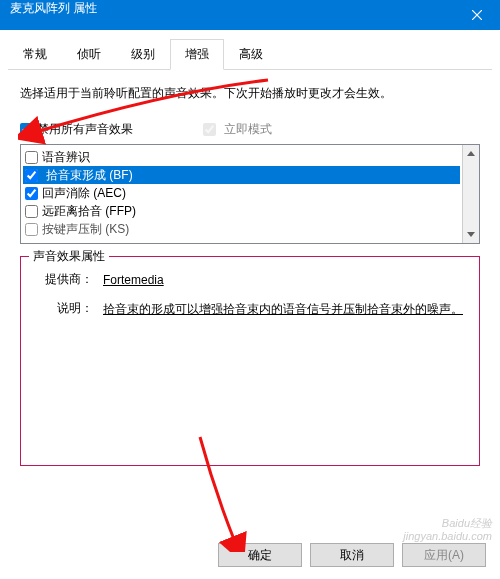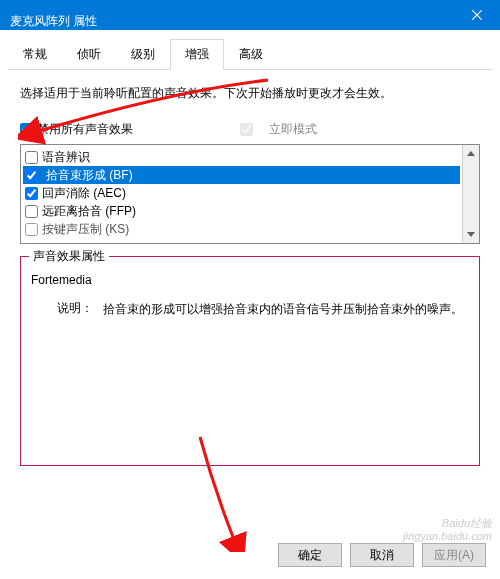--- a/index.html
+++ b/index.html
@@ -1,48 +1,48 @@
 <!DOCTYPE html>
 <html><head>
 <meta charset="utf-8">
 <style>
   * { margin: 0; padding: 0; box-sizing: border-box; }
   body { font-family: "Microsoft YaHei", "Segoe UI", sans-serif; font-size: 12px; background: #fff; width: 500px; height: 579px; overflow: hidden; position: relative; }
-  .titlebar { background: #0078d7; color: #fff; height: 30px; display: flex; align-items: flex-end; padding: 0 0 0 10px; }
+  .titlebar { background: #0078d7; color: #fff; height: 30px; display: flex; align-items: flex-start; padding: 0 0 0 10px; }
   .titlebar-text { flex: 1; font-size: 12px; }
   .close-btn { width: 46px; height: 30px; display: flex; align-items: center; justify-content: center; cursor: pointer; }
   .dialog-body { padding: 8px 8px 0 8px; background: #fff; }
   .tabs { display: flex; border-bottom: 1px solid #d9d9d9; position: relative; }
   .tab { padding: 6px 14px; border: 1px solid transparent; border-bottom: none; cursor: pointer; position: relative; top: 1px; color: #000; }
   .tab.active { background: #fff; border: 1px solid #d9d9d9; border-bottom: 1px solid #fff; }
   .tab-content { padding: 14px 12px 10px 12px; }
   .desc { margin-bottom: 18px; line-height: 1.6; }
   .check-row { display: flex; align-items: center; gap: 6px; margin-bottom: 6px; }
   .check-row input[type=checkbox] { width: 13px; height: 13px; accent-color: #0078d7; }
   .check-row label { cursor: pointer; }
   .check-left { display: flex; align-items: center; gap: 4px; }
-  .immediate { display: flex; align-items: center; gap: 16px; margin-left: 101px; color: #888; }
+  .immediate { display: flex; align-items: center; gap: 8px; margin-left: 64px; color: #888; }
   .immediate input { opacity: 0.5; }
   .listbox-wrap { position: relative; margin-top: 0; }
   .listbox { border: 1px solid #828790; height: 100px; overflow: hidden; position: relative; display: flex; }
   .listbox-inner { flex: 1; padding: 3px 2px; }
   .list-item { display: flex; align-items: center; gap: 4px; padding: 0 2px; height: 18px; }
   .list-item input[type=checkbox] { width: 13px; height: 13px; }
   .list-item.selected { background: #0078d7; color: #fff; gap: 8px; }
   .list-item.selected span { color: #fff; }
   .scrollbar { width: 17px; background: #f0f0f0; border-left: 1px solid #cdcdcd; display: flex; flex-direction: column; }
   .sb-btn { height: 17px; display: flex; align-items: center; justify-content: center; background: #f0f0f0; border: none; cursor: pointer; }
   .sb-track { flex: 1; }
   .groupbox { border: 1px solid #be185d; margin-top: 12px; padding: 14px 10px 10px 10px; position: relative; height: 210px; }
   .groupbox-title { position: absolute; top: -9px; left: 8px; background: #fff; padding: 0 4px; }
   .prop-row { display: flex; margin-bottom: 10px; }
   .prop-label { width: 72px; text-align: right; padding-right: 10px; }
-  .prop-value { flex: 1; line-height: 1.6; }
+  .prop-value { flex: 1; line-height: 1.6; text-decoration: underline; }
   .button-row { display: flex; justify-content: flex-end; gap: 8px; padding: 12px 14px; position: absolute; bottom: 0; right: 0; left: 0; }
-  .btn { width: 64px; height: 24px; border: 1px solid #adadad; background: #e1e1e1; cursor: pointer; font-family: inherit; font-size: 12px; }
+  .btn { width: 84px; height: 24px; border: 1px solid #adadad; background: #e1e1e1; cursor: pointer; font-family: inherit; font-size: 12px; }
   .btn.disabled { color: #888; cursor: default; }
   .arrow-red { position: absolute; pointer-events: none; }
   .watermark { position: absolute; right: 8px; bottom: 36px; color: #ccc; font-size: 11px; font-style: italic; pointer-events: none; text-align: right; line-height: 1.2; }
   svg.arrow { display: block; }
 </style>
 </head>
 <body>
 
 <div class="titlebar">
   <span class="titlebar-text">麦克风阵列 属性</span>
@@ -112,20 +112,21 @@
                 <path d="M0 0 L4 5 L8 0 Z" fill="#606060"></path>
               </svg>
           </button>
         </div>
       </div>
     </div>
 
     <div class="groupbox">
       <div class="groupbox-title">声音效果属性</div>
       <div class="prop-row">
+        <div class="prop-label">提供商：</div>
         <div class="prop-value">Fortemedia</div>
       </div>
       <div class="prop-row">
         <div class="prop-label">说明：</div>
         <div class="prop-value">拾音束的形成可以增强拾音束内的语音信号并压制拾音束外的噪声。</div>
       </div>
     </div>
   </div>
 </div>
 

